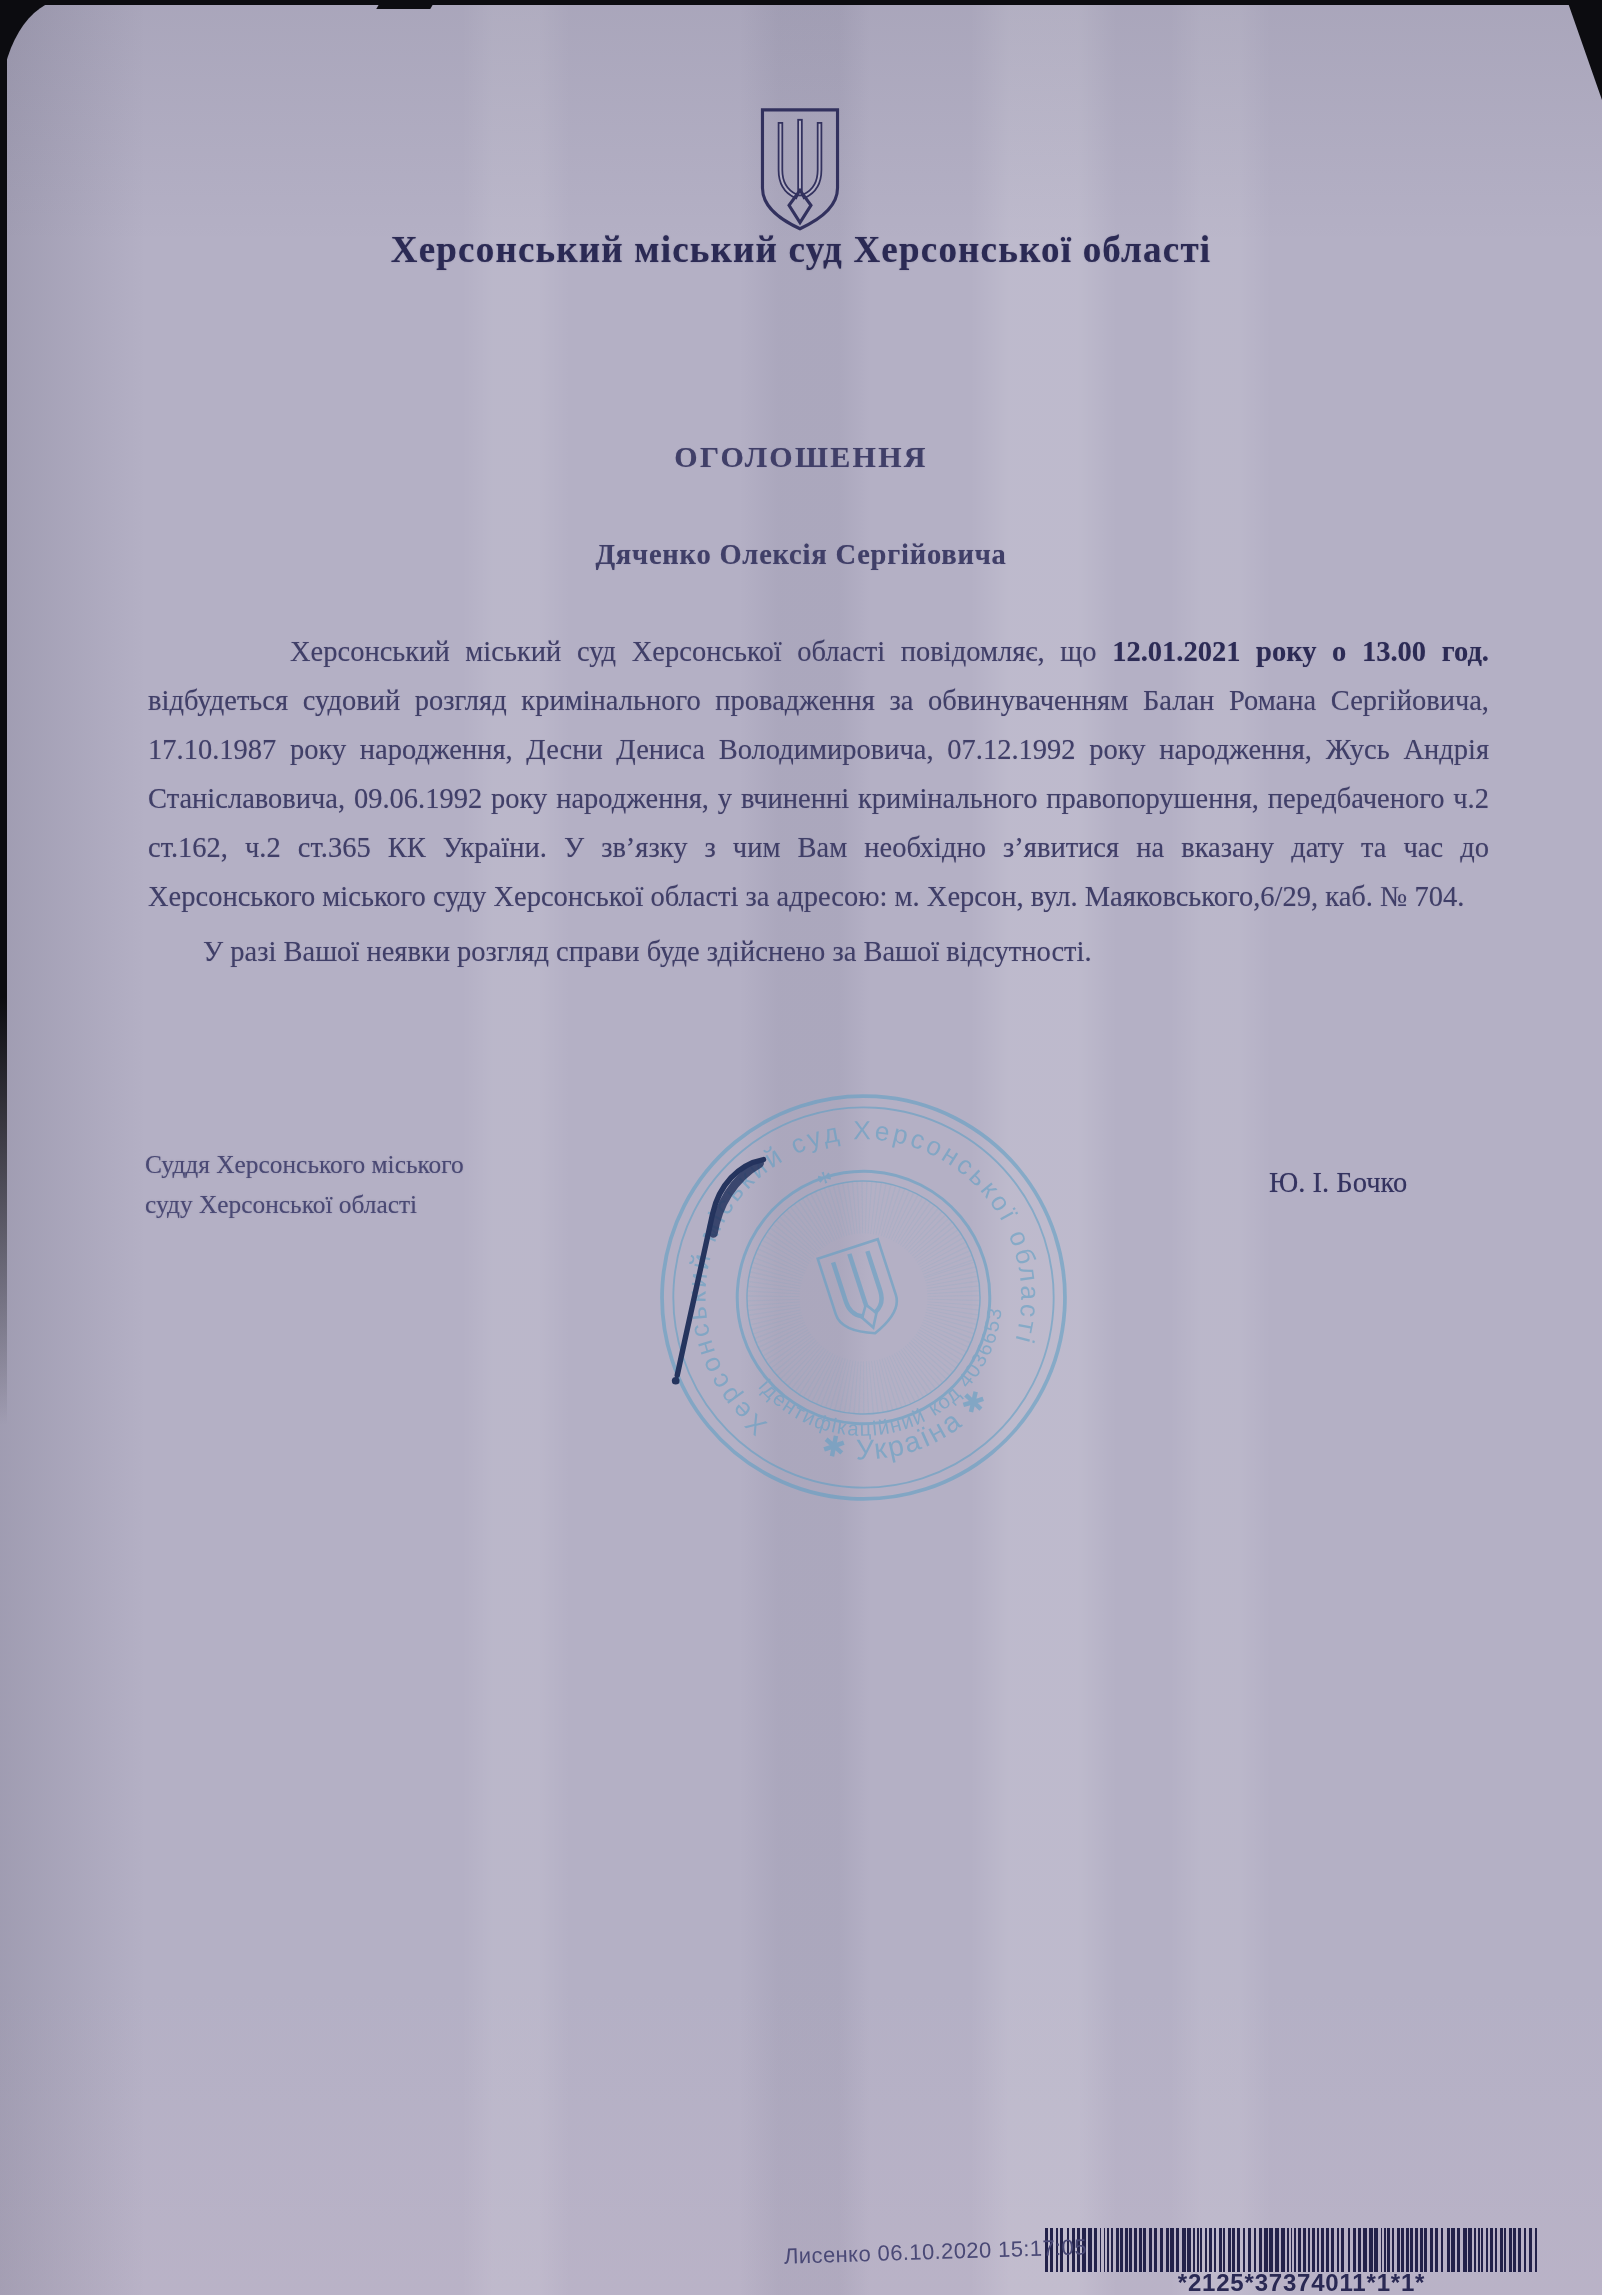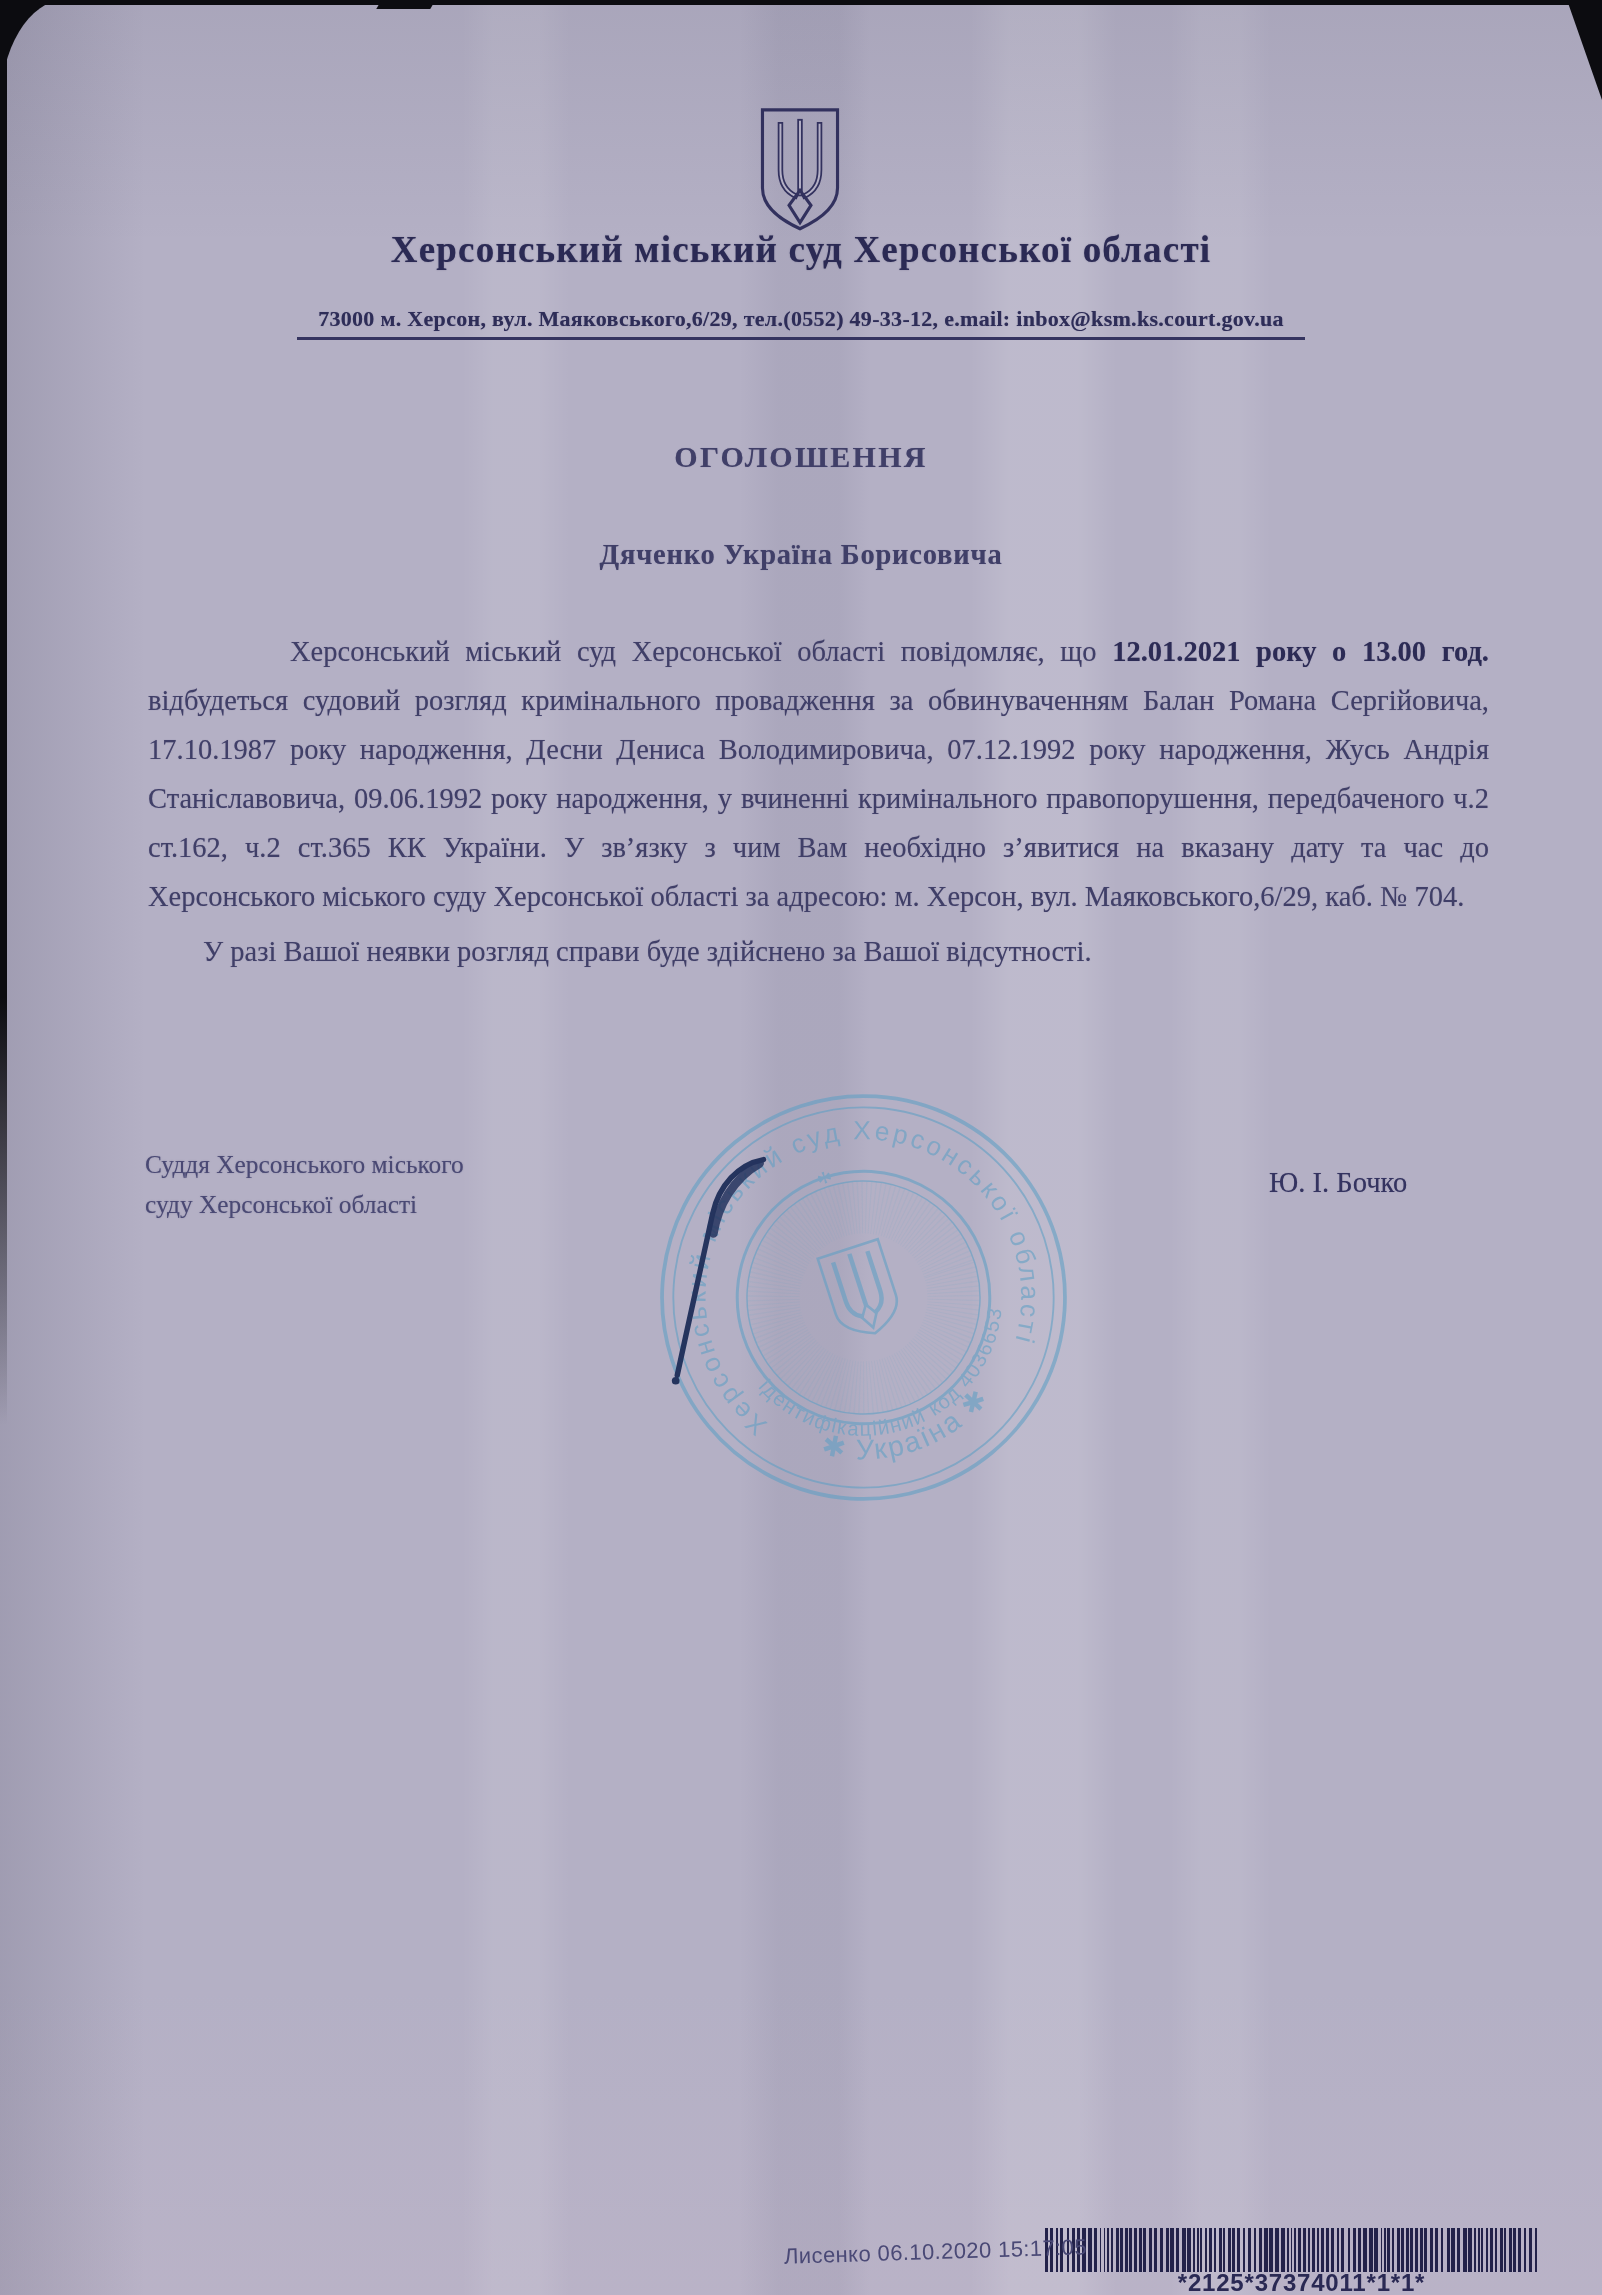--- a/index.html
+++ b/index.html
@@ -77,26 +77,23 @@
     </g>
     <g fill="none" stroke="#b4b0c5" stroke-width="2.5" stroke-linecap="square">
       <path d="M30,24 v58 q0,24 19,33"></path>
       <path d="M80,24 v58 q0,24 -19,33"></path>
       <path d="M55,20 v92"></path>
     </g>
     <path d="M55,108 l14,19 -14,22 -14,-22 z" fill="none" stroke="#32315e" stroke-width="4"></path>
   </svg>
 
   <div class="abs center title">Херсонський міський суд Херсонської області</div>
-  <div class="abs center address">
-    <span>73000 м. Херсон, вул. Маяковського,6/29,  тел.(0552) 49-33-12,  e.mail: inbox@ksm.ks.court.gov.ua</span>
-  </div>
 
   <div class="abs center h-ogol navy doc">ОГОЛОШЕННЯ</div>
-  <div class="abs center h-name navy doc">Дяченко Україна Борисовича</div>
+  <div class="abs center h-name navy doc">Дяченко Олексія Сергійовича</div>
 
   <div class="abs bodytext doc">
     <p class="p-main"><span>Херсонський міський суд Херсонської області повідомляє, що </span><span class="bold">12.01.2021 року о 13.00 год.</span><span> відбудеться судовий розгляд кримінального провадження за обвинуваченням Балан Романа Сергійовича, 17.10.1987 року народження, Десни Дениса Володимировича, 07.12.1992 року народження, Жусь Андрія Станіславовича, 09.06.1992 року народження, у вчиненні кримінального правопорушення, передбаченого ч.2 ст.162, ч.2 ст.365  КК України. У зв’язку з чим Вам необхідно з’явитися на вказану дату та час до Херсонського міського суду Херсонської області за адресою: м. Херсон, вул. Маяковського,6/29, каб. № 704.</span></p>
     <p class="p-close">У разі Вашої неявки розгляд справи буде здійснено за Вашої відсутності.</p>
   </div>
 
   <div class="abs sig-role">
     <div>Суддя Херсонського міського</div>
     <div>суду Херсонської області</div>
   </div>

